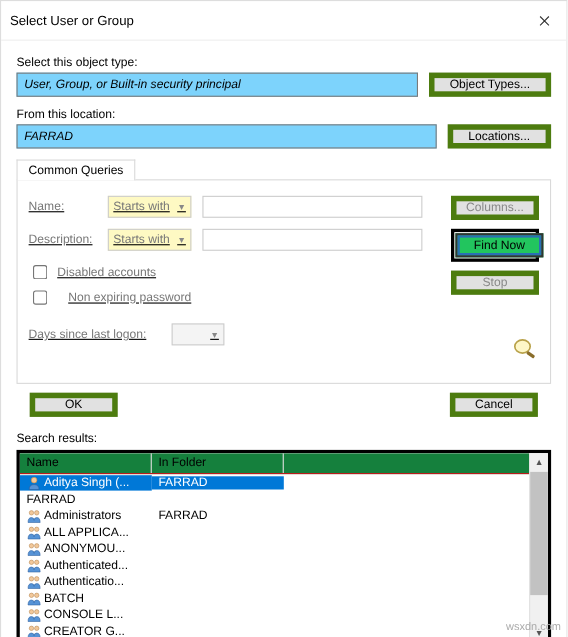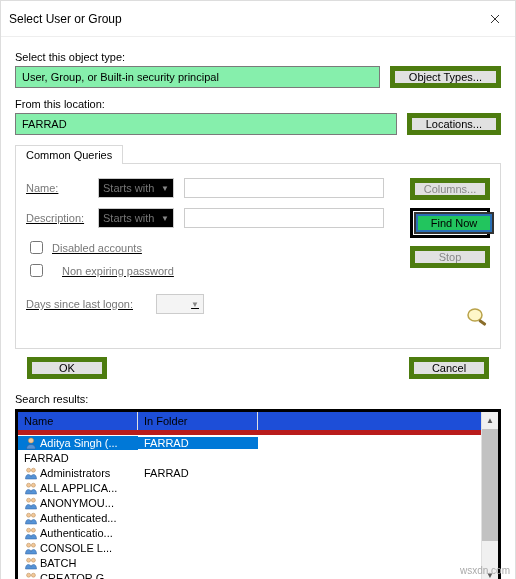--- a/index.html
+++ b/index.html
@@ -7,51 +7,51 @@
 
 .window { background: #fff; border: 1px solid #ddd; }
 .titlebar { display: flex; align-items: center; justify-content: space-between; height: 36px; padding: 0 0 0 8px; border-bottom: 1px solid #eee; }
 .titlebar .title { font-size: 12px; }
 .titlebar .close { width: 40px; height: 26px; display: flex; align-items: center; justify-content: center; }
 
 .body-area { padding: 14px 14px 6px 14px; font-size: 11px; }
 
 .field-label { font-size: 11px; margin-bottom: 3px; }
 .row { display: flex; gap: 10px; margin-bottom: 10px; }
-.textbox { border: 1px solid #7a7a7a; padding: 3px 6px; font-size: 11px; height: 22px; background: #86efac; }
+.textbox { border: 1px solid #7a7a7a; padding: 3px 6px; font-size: 11px; height: 22px; background: #7dd3fc; font-style: italic; }
 .textbox.wide { flex: 1; }
 .btn { border: 5px solid #4d7c0f; background: #e1e1e1; font-size: 11px; height: 22px; padding: 0 14px; cursor: default; min-width: 80px; text-align: center; display: inline-flex; align-items: center; justify-content: center; }
 .btn.disabled { color: #888; }
 
 .tab-area { margin-top: 6px; }
 .tab-strip { display: flex; }
 .tab { border: 1px solid #d9d9d9; border-bottom: none; background: #fff; font-size: 11px; padding: 3px 10px; margin-bottom: -1px; }
 .tab-panel { border: 1px solid #d9d9d9; padding: 14px 10px 20px 10px; }
 
 .qrow { display: flex; align-items: center; gap: 10px; margin-bottom: 10px; color: #777; }
 .qlabel { width: 62px; font-size: 11px; }
-.combo { border: 1px solid #ccc; background: #000000; height: 20px; width: 76px; font-size: 11px; padding: 0 4px; display: flex; align-items: center; justify-content: space-between; }
+.combo { border: 1px solid #ccc; background: #fef9c3; height: 20px; width: 76px; font-size: 11px; padding: 0 4px; display: flex; align-items: center; justify-content: space-between; }
 .combo .chev { font-size: 8px; color: #888; }
 .qinput { border: 1px solid #ccc; height: 20px; flex: 1; background: #fff; max-width: 200px; }
 
 .checkrow { display: flex; align-items: center; gap: 6px; color: #777; font-size: 11px; margin-bottom: 4px; }
 .checkrow input { accent-color: #888; }
 
 .side-btns { display: flex; flex-direction: column; gap: 8px; width: 80px; }
 .btn.findnow { background: #22c55e; border: 2px solid #333; outline: 2px solid #2a6fb5; outline-offset: -4px; position: relative; }
 .findnow-wrap { border: 3px solid #000; padding: 1px; }
 
 .days-input { border: 1px solid #ccc; background: #f4f4f4; height: 20px; width: 48px; }
 
 .ok-row { display: flex; justify-content: space-between; gap: 10px; padding: 8px 12px; }
 
 .results-label { font-size: 11px; padding: 0 14px 4px; }
 .results-box { border: 3px solid #000; margin: 0 14px; height: 178px; display: flex; }
 .list { flex: 1; font-size: 11px; overflow: hidden; }
-.list-head { display: flex; border-bottom: 5px solid #b91c1c; background: #1d4ed8; }
+.list-head { display: flex; border-bottom: 1px solid #b91c1c; background: #15803d; }
 .list-head .col { padding: 3px 6px; font-size: 11px; }
 .list-head .col.name { width: 120px; border-right: 1px solid #e0e0e0; }
 .list-head .col.folder { width: 120px; border-right: 1px solid #e0e0e0; }
 .list-body { }
 .list-row { display: flex; align-items: center; height: 15px; }
 .list-row .cell { padding: 0 6px; font-size: 11px; white-space: nowrap; overflow: hidden; }
 .list-row .cell.name { width: 120px; display: flex; align-items: center; gap: 2px; }
 .list-row .cell.folder { width: 120px; }
 .list-row.selected .cell.name span.txt { background: #0078d7; color: #fff; }
 .list-row.selected .cell.folder { background: #0078d7; color: #fff; }
@@ -246,34 +246,34 @@
           </div>
           <div class="list-row">
             <div class="cell name">
               <span class="icon-user">
                 <svg width="14" height="14" viewBox="0 0 14 14">
                   <circle cx="4.6" cy="4.2" r="2" fill="#f2c89a" stroke="#b58650" stroke-width="0.5"></circle>
                   <circle cx="9.4" cy="4.2" r="2" fill="#f2c89a" stroke="#b58650" stroke-width="0.5"></circle>
                   <path d="M1.5 13 Q1.5 8.5 4.6 8.5 Q7 8.5 7 11 Q7 8.5 9.4 8.5 Q12.5 8.5 12.5 13 Z" fill="#5693d6" stroke="#2d5f9e" stroke-width="0.5"></path>
                 </svg>
               </span>
+              <span class="txt">BATCH</span>
+            </div>
+            <div class="cell folder"></div>
+          </div>
+          <div class="list-row">
+            <div class="cell name">
+              <span class="icon-user">
+                <svg width="14" height="14" viewBox="0 0 14 14">
+                  <circle cx="4.6" cy="4.2" r="2" fill="#f2c89a" stroke="#b58650" stroke-width="0.5"></circle>
+                  <circle cx="9.4" cy="4.2" r="2" fill="#f2c89a" stroke="#b58650" stroke-width="0.5"></circle>
+                  <path d="M1.5 13 Q1.5 8.5 4.6 8.5 Q7 8.5 7 11 Q7 8.5 9.4 8.5 Q12.5 8.5 12.5 13 Z" fill="#5693d6" stroke="#2d5f9e" stroke-width="0.5"></path>
+                </svg>
+              </span>
               <span class="txt">CONSOLE L...</span>
-            </div>
-            <div class="cell folder"></div>
-          </div>
-          <div class="list-row">
-            <div class="cell name">
-              <span class="icon-user">
-                <svg width="14" height="14" viewBox="0 0 14 14">
-                  <circle cx="4.6" cy="4.2" r="2" fill="#f2c89a" stroke="#b58650" stroke-width="0.5"></circle>
-                  <circle cx="9.4" cy="4.2" r="2" fill="#f2c89a" stroke="#b58650" stroke-width="0.5"></circle>
-                  <path d="M1.5 13 Q1.5 8.5 4.6 8.5 Q7 8.5 7 11 Q7 8.5 9.4 8.5 Q12.5 8.5 12.5 13 Z" fill="#5693d6" stroke="#2d5f9e" stroke-width="0.5"></path>
-                </svg>
-              </span>
-              <span class="txt">BATCH</span>
             </div>
             <div class="cell folder"></div>
           </div>
           <div class="list-row">
             <div class="cell name">
               <span class="icon-user">
                 <svg width="14" height="14" viewBox="0 0 14 14">
                   <circle cx="4.6" cy="4.2" r="2" fill="#f2c89a" stroke="#b58650" stroke-width="0.5"></circle>
                   <circle cx="9.4" cy="4.2" r="2" fill="#f2c89a" stroke="#b58650" stroke-width="0.5"></circle>
                   <path d="M1.5 13 Q1.5 8.5 4.6 8.5 Q7 8.5 7 11 Q7 8.5 9.4 8.5 Q12.5 8.5 12.5 13 Z" fill="#5693d6" stroke="#2d5f9e" stroke-width="0.5"></path>

